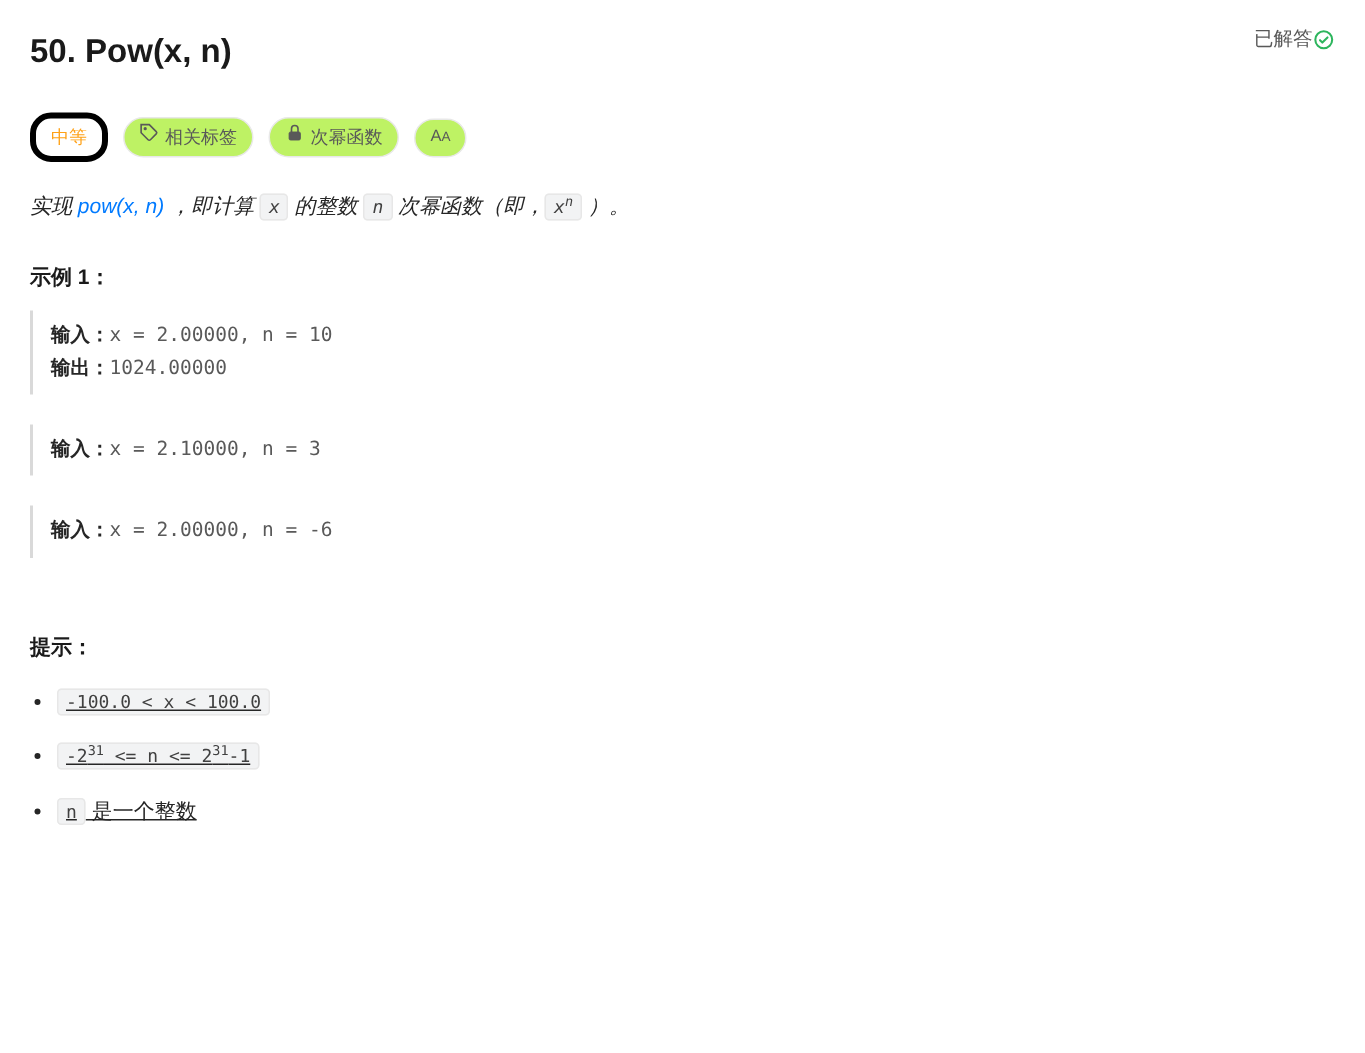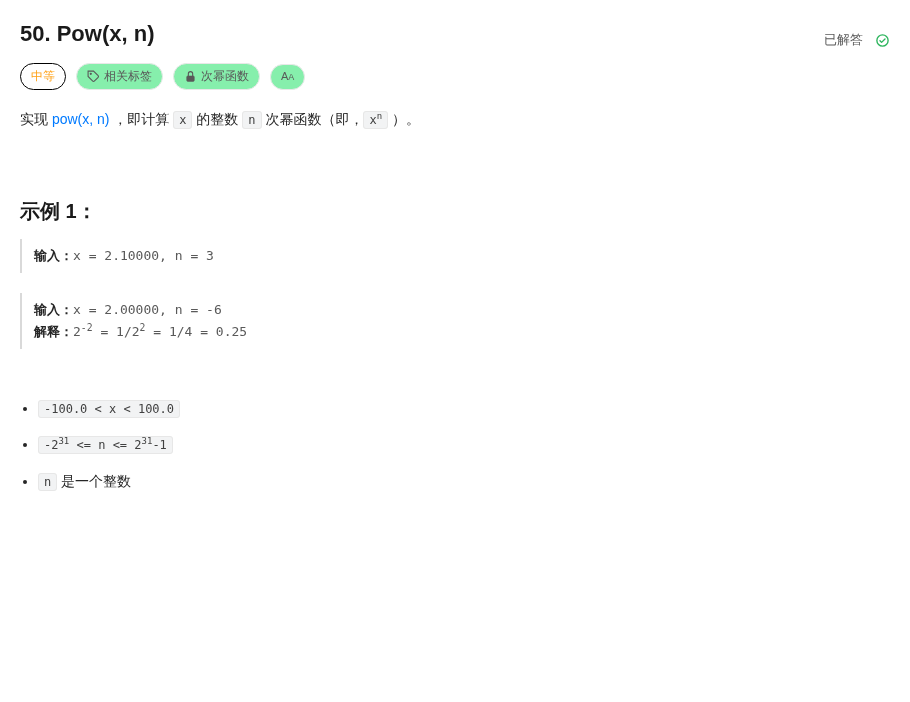--- a/index.html
+++ b/index.html
@@ -10,92 +10,93 @@
       padding: 16px 20px;
       font-family: -apple-system, BlinkMacSystemFont, "Segoe UI", "PingFang SC", "Microsoft YaHei", sans-serif;
       color: #262626;
       font-size: 14px;
       line-height: 1.6;
       width: 910px;
     }
     .header-row {
       display: flex;
       justify-content: space-between;
-      align-items: flex-end;
-      margin-bottom: 12px;
+      align-items: flex-start;
+      margin-bottom: 24px;
     }
     .title {
       font-size: 22px;
       font-weight: 600;
       color: #1a1a1a;
       margin: 0;
     }
     .solved {
       display: flex;
       align-items: center;
-      gap: 12px;
+      gap: 0;
       font-size: 13px;
       color: #595959;
     }
     .check-icon {
       width: 15px;
       height: 15px;
       display: inline-block;
     }
     .tags-row {
       display: flex;
       align-items: center;
       gap: 10px;
       margin-bottom: 18px;
     }
     .difficulty-pill {
       background: #fff;
-      border: 1px solid #000000;
+      border: 4px solid #000000;
       border-radius: 14px;
       padding: 3px 10px;
       font-size: 12px;
       color: #ffa116;
     }
     .tag-pill {
-      background: #86efac;
+      background: #bef264;
       border: 1px solid #e8e8e8;
       border-radius: 14px;
       padding: 3px 10px;
       font-size: 12px;
       color: #595959;
       display: flex;
-      align-items: center;
+      align-items: flex-start;
       gap: 4px;
       cursor: pointer;
     }
     .tag-icon {
       width: 13px;
       height: 13px;
       display: inline-block;
     }
     .description {
-      margin-bottom: 64px;
+      margin-bottom: 24px;
+      font-style: italic;
     }
     .link {
       color: #007aff;
     }
     .inline-code {
       background: #f2f3f4;
       border: 1px solid #e7e7e7;
       border-radius: 3px;
       padding: 1px 5px;
       font-family: Menlo, Monaco, Consolas, monospace;
       font-size: 12px;
       color: #404040;
     }
     .section-title {
       font-weight: 700;
       color: #1a1a1a;
       margin: 24px 0 12px 0;
-      font-size: 20px;
+      font-size: 14px;
     }
     .example-block {
       border-left: 2px solid #d9d9d9;
       padding: 6px 0 6px 12px;
       margin-bottom: 20px;
       font-family: Menlo, Monaco, Consolas, monospace;
       font-size: 13px;
       color: #595959;
       line-height: 1.7;
     }
@@ -107,20 +108,21 @@
       font-size: 0.75em;
       vertical-align: super;
       line-height: 0;
     }
     .hints-section {
       margin-top: 48px;
     }
     ul.constraints {
       padding-left: 18px;
       margin: 10px 0;
+      text-decoration: underline;
     }
     ul.constraints li {
       margin: 14px 0;
       font-size: 14px;
     }
   </style>
 </head>
 <body>
 
 <div class="header-row">
@@ -161,27 +163,31 @@
   </span>
 </div>
 
 <div class="description">
   <span>实现 </span><a class="link"><span>pow(x, n)</span></a><span> ，即计算 </span><code class="inline-code">x</code><span> 的整数 </span><code class="inline-code">n</code><span> 次幂函数（即，</span><code class="inline-code"><span>x</span><sup>n</sup></code><span> ）。</span>
 </div>
 
 <div id="examples-container">
     <div class="section-title">示例 1：</div>
     <div class="example-block">
+      <div><span class="label">输入：</span><span>x = 2.00000, n = 10</span></div>
+      <div><span class="label">输出：</span><span>1024.00000</span></div>
+    </div>
+    <div class="example-block">
       <div><span class="label">输入：</span><span>x = 2.10000, n = 3</span></div>
     </div>
     <div class="example-block">
       <div><span class="label">输入：</span><span>x = 2.00000, n = -6</span></div>
-      <div><span class="label">解释：</span><span>2<sup>-2</sup> = 1/2<sup>2</sup> = 1/4 = 0.25</span></div>
     </div>
   </div>
 
 <div class="hints-section">
+  <div class="section-title">提示：</div>
   <ul class="constraints" id="constraints-list">
       <li><code class="inline-code">-100.0 &lt; x &lt; 100.0</code></li>
       <li><code class="inline-code">-2<sup>31</sup> &lt;= n &lt;= 2<sup>31</sup>-1</code></li>
       <li><code class="inline-code">n</code> 是一个整数</li>
     </ul>
 </div>
 
 </body></html>

